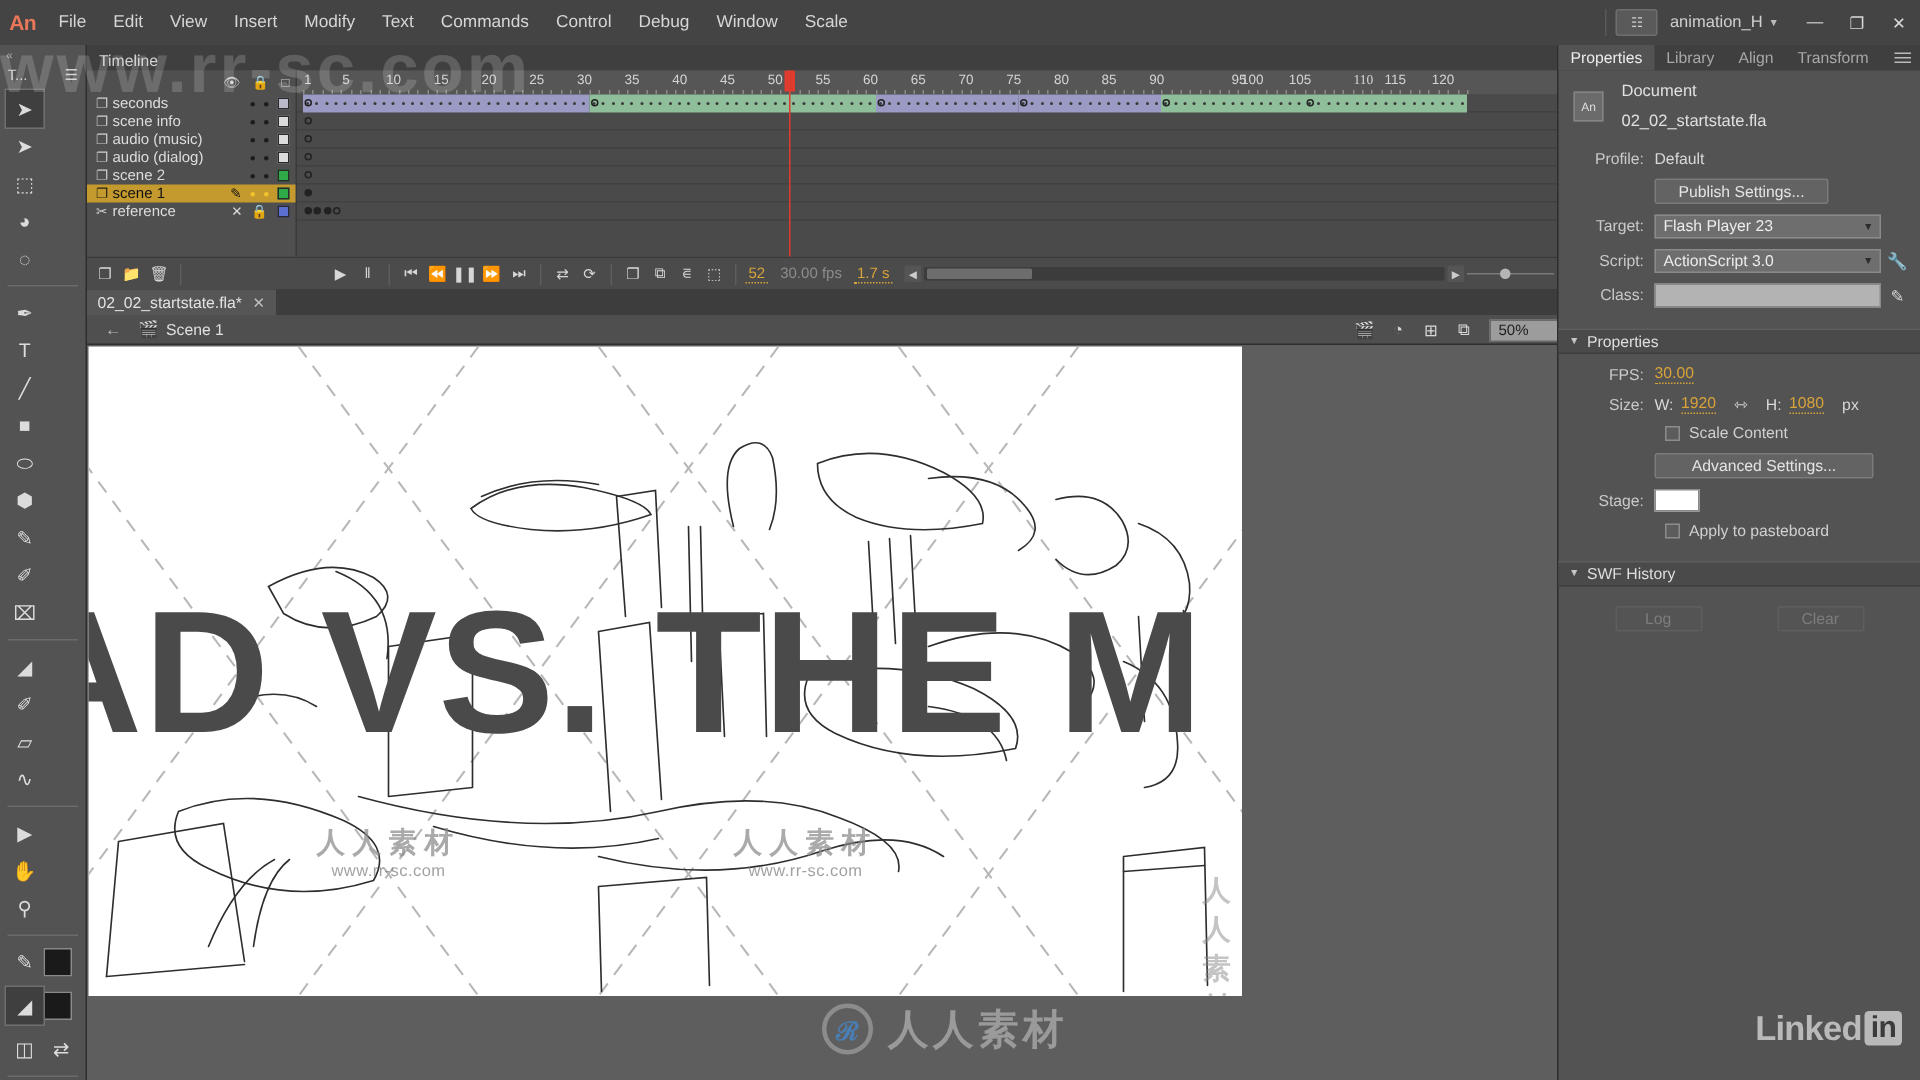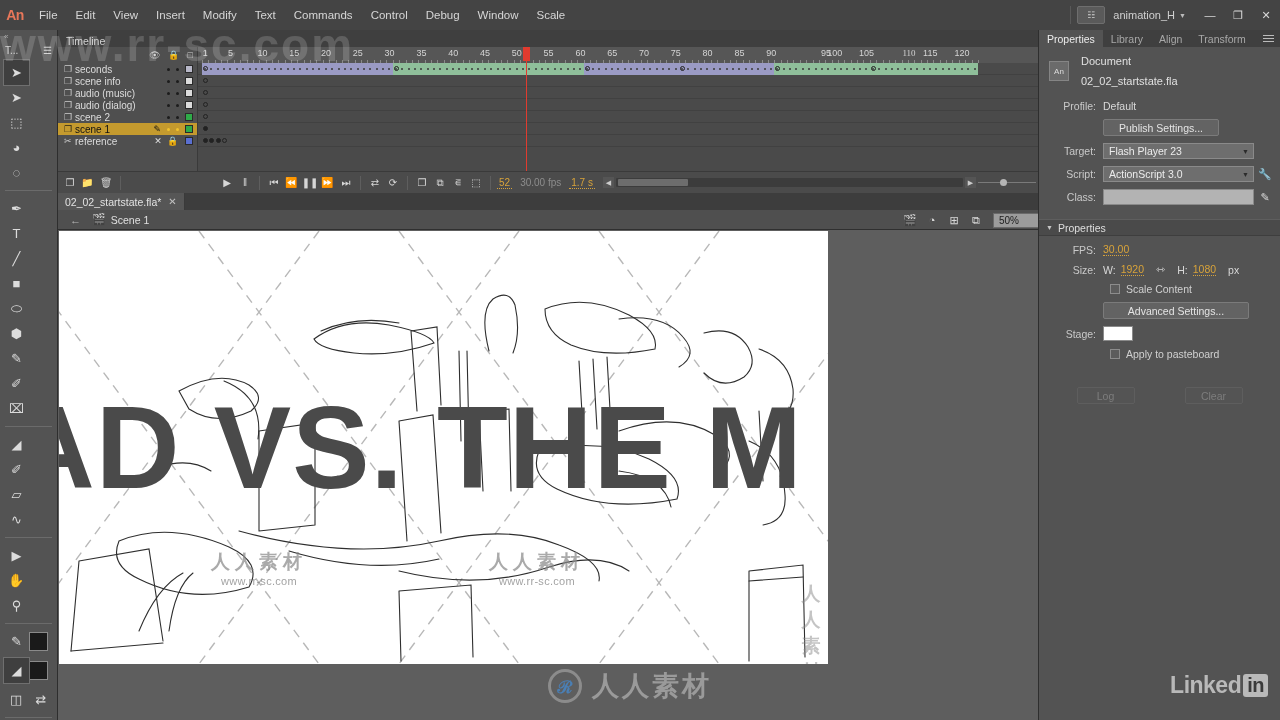--- a/index.html
+++ b/index.html
@@ -1035,20 +1035,24 @@
       <div class="prow">
         <span class="plabel">Stage:</span>
         <div class="stage-sw"></div>
       </div>
       <div class="chkrow">
         <span class="chk"></span>
         <span>Apply to pasteboard</span>
       </div>
     </div>
 
+    <div class="sect-head">
+      <span class="tri">▼</span>
+      <span class="nm">SWF History</span>
+    </div>
     <div class="sect-body">
       <div class="swf-btns">
         <div class="btn disabled" style="width:58px">Log</div>
         <div class="btn disabled" style="width:58px">Clear</div>
       </div>
     </div>
 
   </div>
 
   <div class="top-wm">www.rr-sc.com</div>

